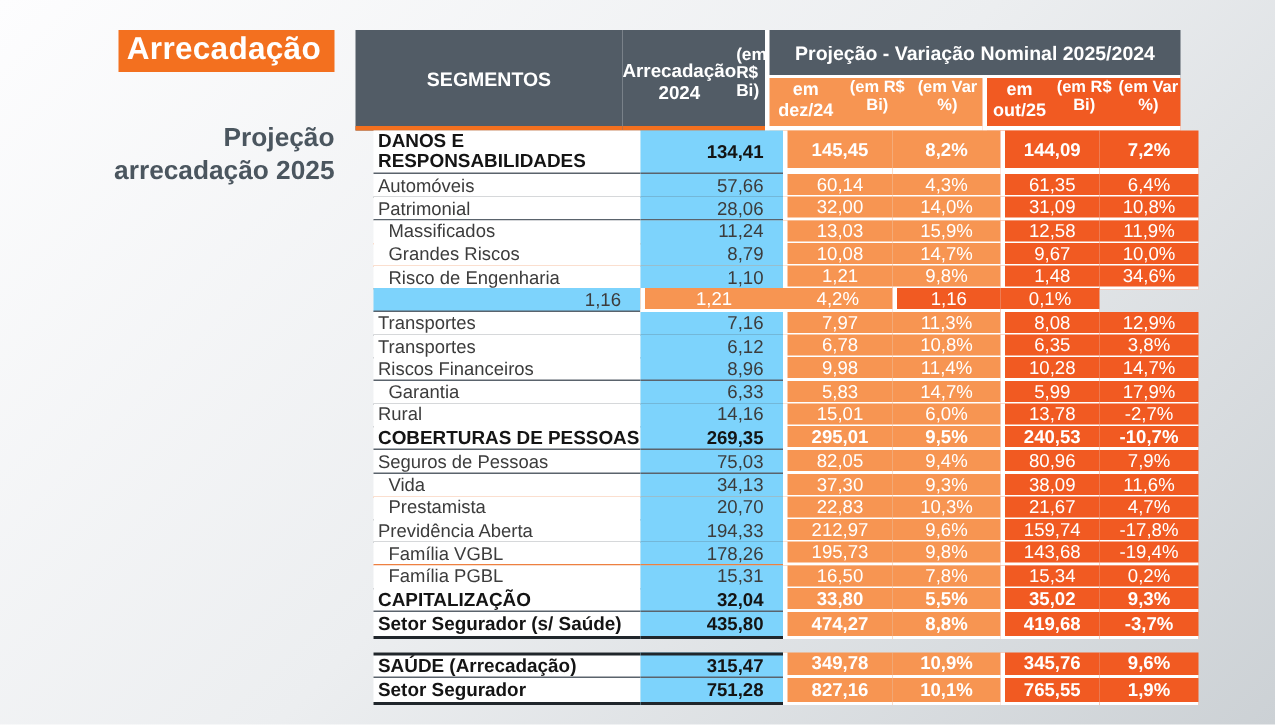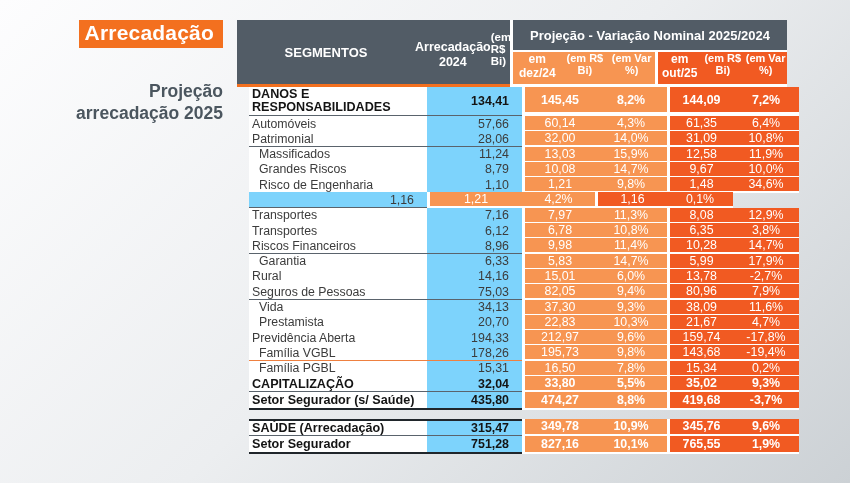--- a/index.html
+++ b/index.html
@@ -201,20 +201,28 @@
         <div class="cell c-or c-dk">17,9%</div>
       </div>
       <div class="row r-item b-dark">
         <div class="cell c-label">Rural</div>
         <div class="cell c-2024">14,16</div>
         <div class="cell c-or c-lt c-first">15,01</div>
         <div class="cell c-or c-lt">6,0%</div>
         <div class="cell c-or c-dk c-grp">13,78</div>
         <div class="cell c-or c-dk">-2,7%</div>
       </div>
+      <div class="row r-section b-dark">
+        <div class="cell c-label">COBERTURAS DE PESSOAS</div>
+        <div class="cell c-2024">269,35</div>
+        <div class="cell c-or c-lt c-first">295,01</div>
+        <div class="cell c-or c-lt">9,5%</div>
+        <div class="cell c-or c-dk c-grp">240,53</div>
+        <div class="cell c-or c-dk">-10,7%</div>
+      </div>
       <div class="row r-item b-dark">
         <div class="cell c-label">Seguros de Pessoas</div>
         <div class="cell c-2024">75,03</div>
         <div class="cell c-or c-lt c-first">82,05</div>
         <div class="cell c-or c-lt">9,4%</div>
         <div class="cell c-or c-dk c-grp">80,96</div>
         <div class="cell c-or c-dk">7,9%</div>
       </div>
       <div class="row r-subitem b-orange">
         <div class="cell c-label">Vida</div>

